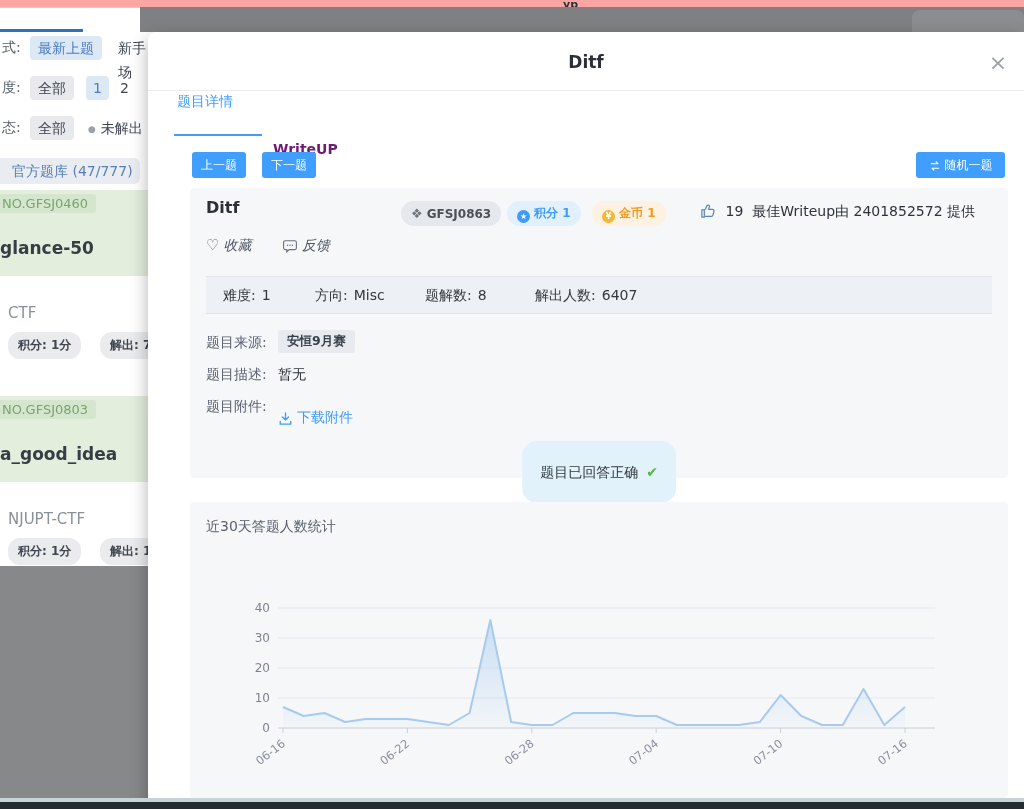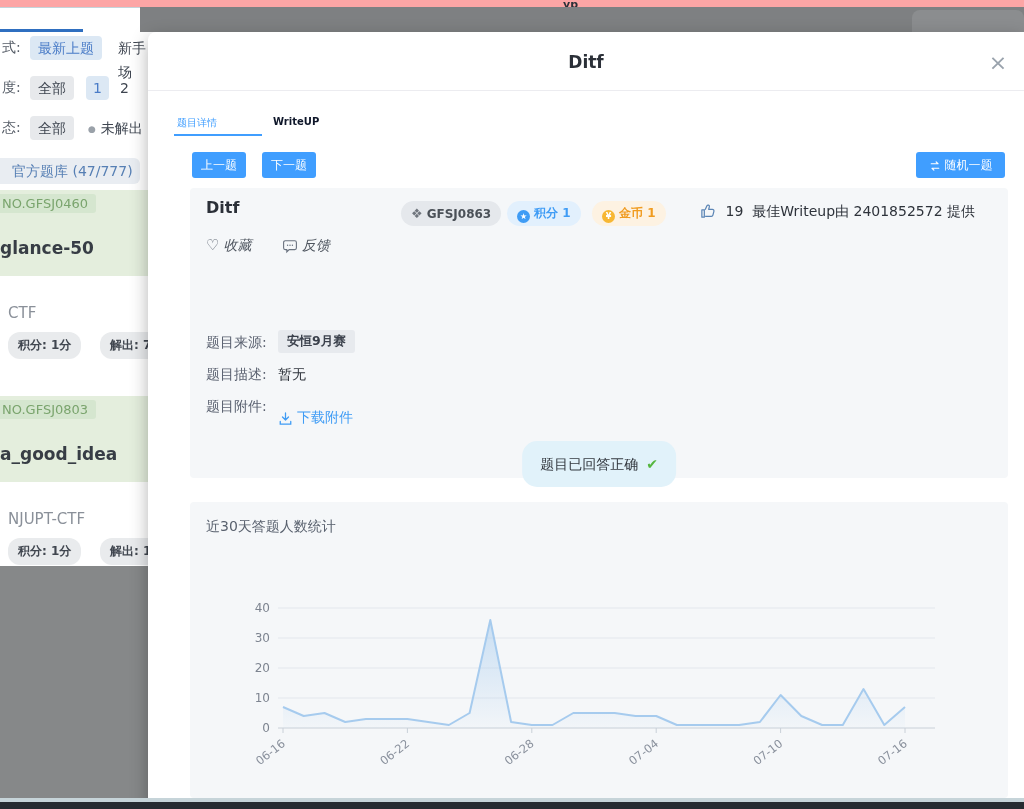--- a/index.html
+++ b/index.html
@@ -29,23 +29,23 @@
 
   
   .overlay-top{left:140px;top:7px;width:884px;height:25px;background:#7e8082;z-index:2;}
   .dimbox{left:912px;top:10px;width:112px;height:22px;background:#8b8d8f;border-radius:8px 8px 0 0;z-index:2;}
 
   
   .modal{left:148px;top:32px;width:876px;height:777px;background:#ffffff;border-radius:8px 0 0 0;z-index:3;box-shadow:0 6px 18px rgba(0,0,0,.3);}
   .m-header{position:absolute;left:0;top:0;width:876px;height:58px;border-bottom:1px solid #ececf0;}
   .m-title{position:absolute;left:0;top:20px;width:876px;text-align:center;font-size:17px;font-weight:bold;color:#2b3038;}
   .m-close{position:absolute;right:12px;top:18px;width:28px;height:28px;line-height:26px;text-align:center;font-size:22px;color:#9aa3ad;cursor:pointer;}
-  .tab{position:absolute;top:84px;font-size:10px;}
+  .tab{position:absolute;top:61px;font-size:14px;}
   .tab.active{color:#409eff;font-weight:500;}
-  .tab.idle{color:#0f172a;font-weight:bold;}
+  .tab.idle{color:#701a75;font-weight:bold;margin-top:48px;}
   .tab-underline{position:absolute;left:26px;top:102px;width:88px;height:2px;background:#409eff;}
   .btn{position:absolute;height:26px;line-height:26px;background:#409eff;color:#fff;font-size:12px;text-align:center;border-radius:3px;cursor:pointer;white-space:nowrap;}
   .btn svg{vertical-align:-3px;margin-right:4px;}
   .panel{position:absolute;left:42px;width:818px;background:#f5f7f9;border-radius:4px;}
   .p1{top:156px;height:290px;}
   .p2{top:470px;height:296px;}
   .ch-name{position:absolute;left:16px;top:10px;font-size:16px;font-weight:bold;color:#2b3038;}
   .badge{position:absolute;top:13px;height:25px;line-height:25px;border-radius:13px;font-size:12px;font-weight:bold;padding:0 10px;white-space:nowrap;}
   .b-id{left:211px;background:#e5e8ec;color:#4b5158;}
   .b-id .logo{color:#70767e;font-size:13px;margin-right:4px;}
@@ -61,21 +61,21 @@
   .fav-row .fitem{margin-right:26px;cursor:pointer;font-style:italic;}
   .fav-row svg{vertical-align:-4px;margin-right:4px;}
   .stats-band{position:absolute;left:16px;top:88px;width:786px;height:36px;background:#edf0f4;border-top:1px solid #e2e6eb;border-bottom:1px solid #e2e6eb;font-size:14px;color:#33383f;}
   .stat{position:absolute;top:0;line-height:36px;white-space:nowrap;}
   .stat b{font-weight:normal;margin-left:6px;}
   .info-label{position:absolute;left:16px;font-size:14px;color:#5a6170;}
   .tag{position:absolute;left:88px;background:#e7eaee;border-radius:3px;font-size:12.5px;font-weight:bold;color:#3a404b;padding:3px 9px;}
   .plainval{position:absolute;left:88px;font-size:14px;color:#2f343c;text-align:center;}
   .dl-link{position:absolute;left:88px;font-size:14px;color:#3f9cf5;cursor:pointer;}
   .dl-link svg{vertical-align:-4px;margin-right:4px;}
-  .banner{position:absolute;left:50%;transform:translateX(-50%);top:253px;height:30px;line-height:30px;background:#e1f2fa;border-radius:15px;padding:8px 18px;font-size:14px;color:#33383f;white-space:nowrap;}
+  .banner{position:absolute;left:50%;transform:translateX(-50%);top:253px;height:30px;line-height:30px;background:#e1f2fa;border-radius:15px;padding:16px 18px;font-size:14px;color:#33383f;white-space:nowrap;}
   .banner .chk{color:#55b63f;font-weight:bold;margin-left:8px;}
   .chart-title{position:absolute;left:16px;top:16px;font-size:14px;color:#59616e;}
   .chart-svg{position:absolute;left:0;top:66px;}
 
   
   .bottom-line{left:0;top:798px;width:1024px;height:4px;background:#c6d4d9;z-index:5;}
   .bottom-bar{left:0;top:802px;width:1024px;height:7px;background:#262b31;z-index:5;}
 </style>
 </head>
 <body>
@@ -162,20 +162,26 @@
       <div class="fav-row">
         <span class="fitem"><span class="heart">♡</span><span>收藏</span></span>
         <span class="fitem"><svg width="16" height="16" viewBox="0 0 20 20">
               <path d="M4 3.5h12a2 2 0 0 1 2 2v7a2 2 0 0 1-2 2H9l-3 3v-3H4a2 2 0 0 1-2-2v-7a2 2 0 0 1 2-2z" fill="none" stroke="#6b7380" stroke-width="1.4"></path>
               <circle cx="7" cy="9" r="0.9" fill="#6b7380"></circle>
               <circle cx="10" cy="9" r="0.9" fill="#6b7380"></circle>
               <circle cx="13" cy="9" r="0.9" fill="#6b7380"></circle>
             </svg><span>反馈</span></span>
       </div>
 
+      <div class="stats-band">
+        <span class="stat" style="left:17px;"><span>难度:</span><b>1</b></span>
+        <span class="stat" style="left:109px;"><span>方向:</span><b>Misc</b></span>
+        <span class="stat" style="left:219px;"><span>题解数:</span><b>8</b></span>
+        <span class="stat" style="left:329px;"><span>解出人数:</span><b>6407</b></span>
+      </div>
 
       <span class="info-label" style="top:146px;">题目来源:</span>
       <span class="tag" style="top:142px;">安恒9月赛</span>
 
       <span class="info-label" style="top:178px;text-align:right;">题目描述:</span>
       <span class="plainval" style="top:178px;">暂无</span>
 
       <span class="info-label" style="top:210px;">题目附件:</span>
       <span class="dl-link" style="top:221px;"><svg width="15" height="15" viewBox="0 0 20 20">
             <path d="M10 2.5v9M6 8l4 4 4-4" fill="none" stroke="#3f9cf5" stroke-width="1.7" stroke-linecap="round" stroke-linejoin="round"></path>

